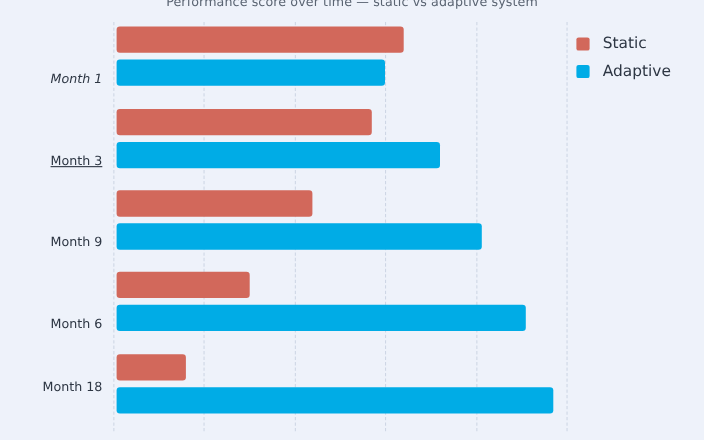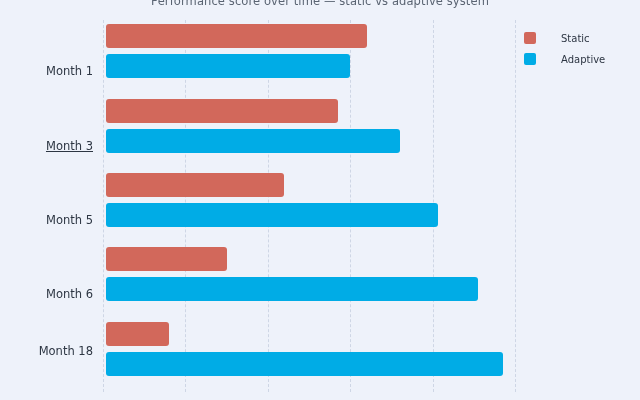--- a/index.html
+++ b/index.html
@@ -70,42 +70,42 @@
     position: absolute;
     left: 524px;
     top: 32px;
     display: flex;
     flex-direction: column;
     gap: 9px;
   }
   .legend-row {
     display: flex;
     align-items: center;
-    gap: 25px;
-    font-size: 10px;
+    gap: 12px;
+    font-size: 14px;
     color: #2d3643;
   }
   .legend-swatch {
     width: 12px;
     height: 12px;
     border-radius: 2px;
     flex: 0 0 auto;
   }
 </style>
 </head>
 <body>
 
 <div id="chart-root">
 
   <div id="chart-title">Performance score over time — static vs adaptive system</div>
 
   <div id="cat-labels">
-      <div class="cat-label" style="top: 51.2px; position: absolute;">Month 1</div>
+      <div class="cat-label" style="top: 51.2px; position: absolute; font-style: italic;">Month 1</div>
       <div class="cat-label" style="top: 125.6px; position: absolute; text-decoration: underline;">Month 3</div>
-      <div class="cat-label" style="top: 200px; position: absolute;">Month 5</div>
+      <div class="cat-label" style="top: 200px; position: absolute;">Month 9</div>
       <div class="cat-label" style="top: 274.4px; position: absolute;">Month 6</div>
       <div class="cat-label" style="top: 331px; position: absolute;">Month 18</div>
     </div>
 
   <div id="plot">
     <div id="gridlines">
         <div class="gridline" style="left: 0px;"></div>
         <div class="gridline" style="left: 82.4px;"></div>
         <div class="gridline" style="left: 164.8px;"></div>
         <div class="gridline" style="left: 247.2px;"></div>

